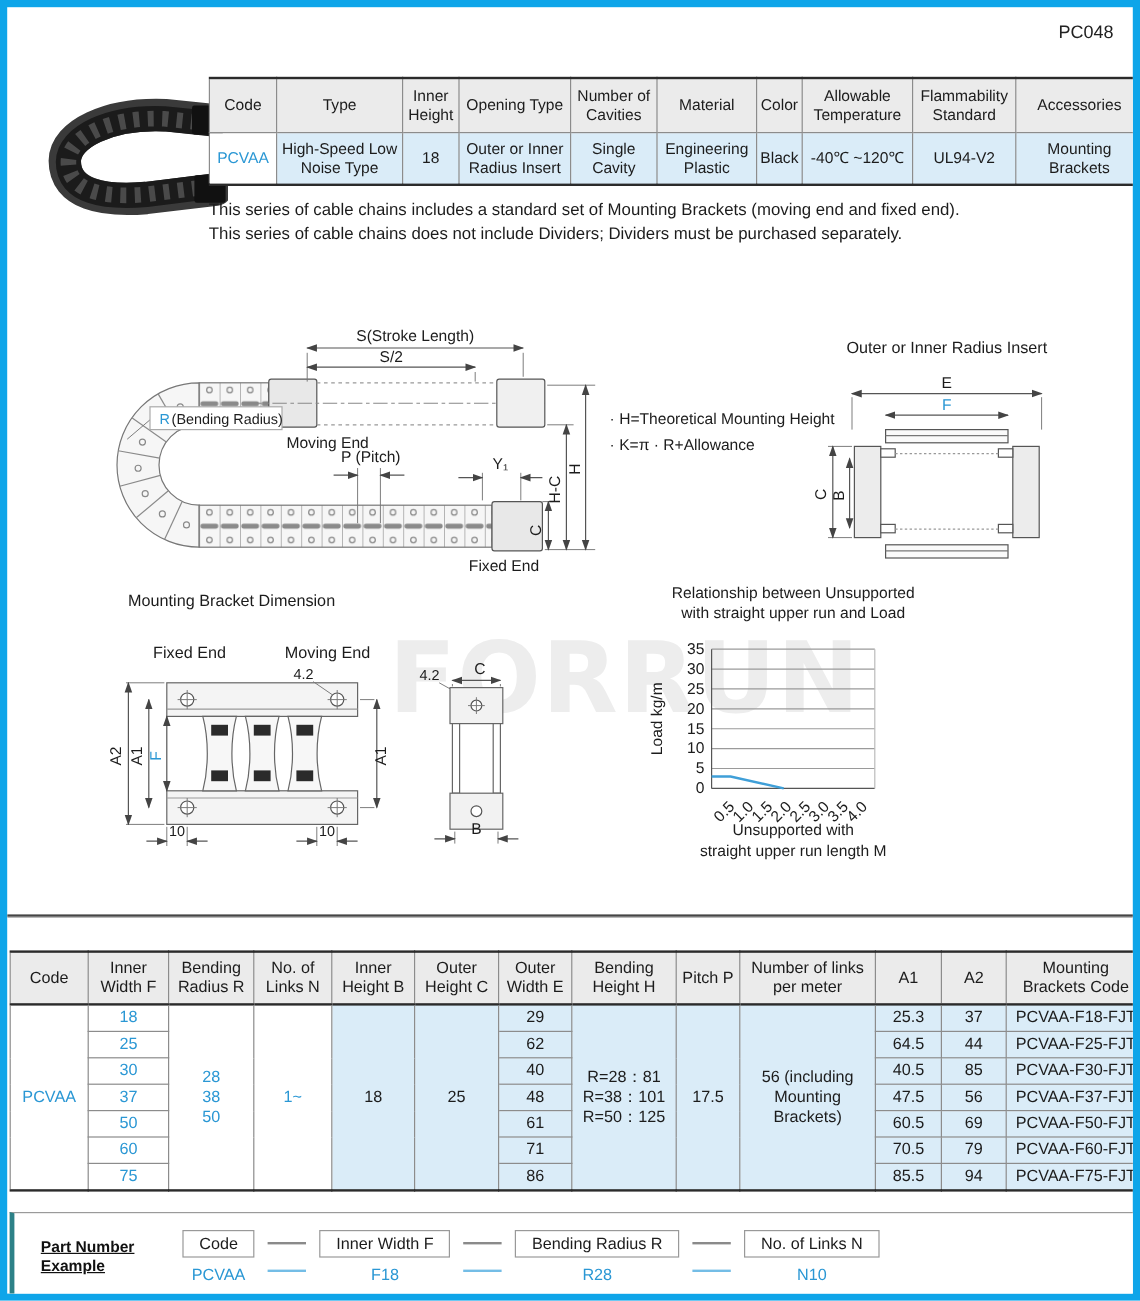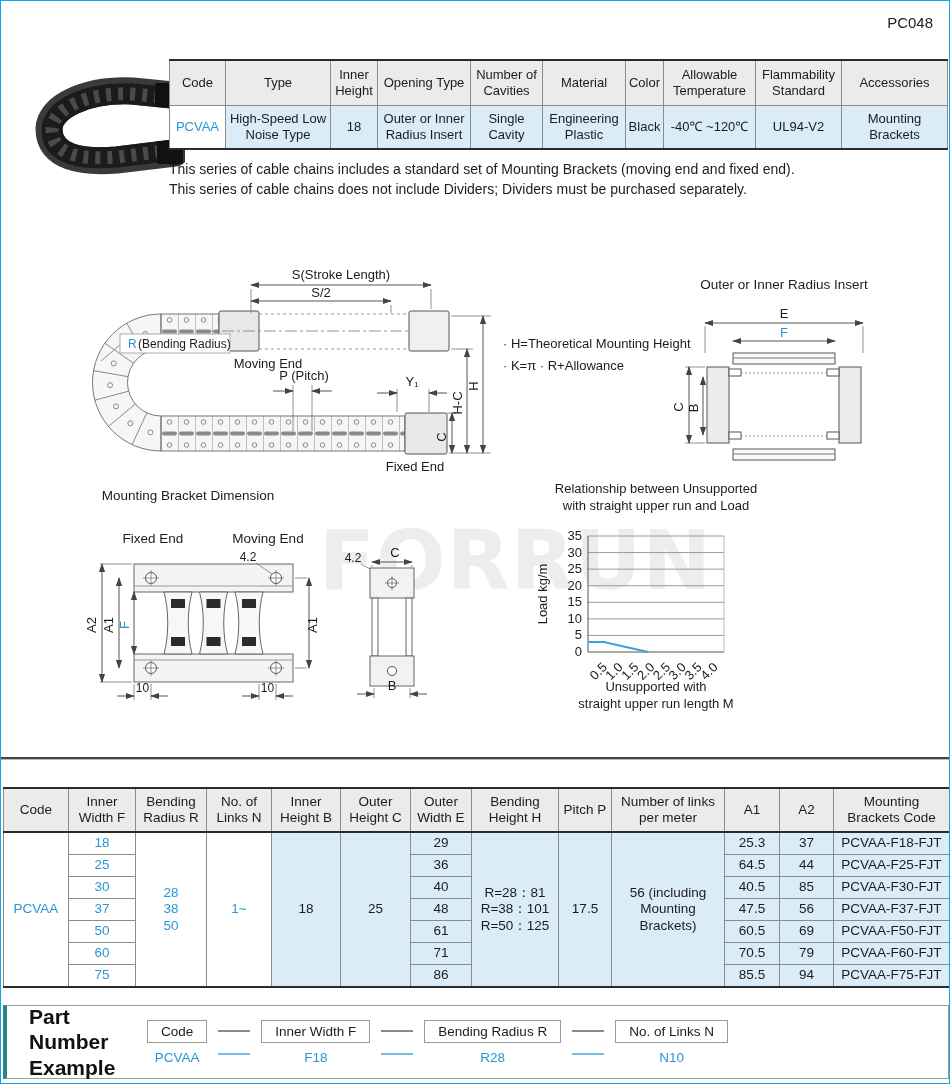--- a/index.html
+++ b/index.html
@@ -1,18 +1,18 @@
 <!DOCTYPE html>
 <html><head>
 <meta charset="utf-8">
 <style>
   html,body{margin:0;padding:0;background:#fff;}
   .page{
     position:relative;width:950px;height:1084px;background:#fff;
-    border:1px solid #0ea5e9;box-sizing:border-box;overflow:hidden;
+    border:6px solid #0ea5e9;box-sizing:border-box;overflow:hidden;
     font-family:"Liberation Sans",sans-serif;color:#1c1c1c;
   }
   
   .pc-code{position:absolute;top:13px;right:16px;font-size:15px;color:#222;}
   
   .photo{position:absolute;left:14px;top:72px;}
   
   .spec-table{position:absolute;left:168px;top:58px;width:778px;border-collapse:collapse;table-layout:fixed;
     border-top:2px solid #2b2b2b;border-bottom:2px solid #2b2b2b;}
   .spec-table th,.spec-table td{border:1px solid #8c8c8c;text-align:center;vertical-align:middle;
@@ -42,21 +42,21 @@
   .dim-table th,.dim-table td{border:1px solid #8c8c8c;text-align:center;vertical-align:middle;
     font-size:13.5px;line-height:1.2;font-weight:normal;padding:1px 2px;}
   .dim-table th{background:#ebebeb;height:40px;border-bottom:2px solid #2b2b2b;}
   .dim-table td{height:19px;background:#fff;}
   .dim-table td.bg-blue{background:#daecf8;}
   .dim-table td.c-blue{color:#2a97d4;}
   .dim-table td.pre{white-space:pre-line;}
   
   .pn-box{position:absolute;left:2px;top:1004px;width:946px;height:74px;border:1px solid #9a9a9a;
     border-left:4px solid #2d8187;box-sizing:border-box;display:flex;align-items:center;background:#fff;}
-  .pn-title{width:118px;margin-left:22px;font-size:21px;font-weight:bold;line-height:1.2;color:#111;}
+  .pn-title{width:118px;margin-left:22px;font-size:13px;font-weight:bold;line-height:1.2;color:#111;text-decoration:underline;}
   .pn-flow{display:flex;align-items:center;}
   .pn-item{display:flex;flex-direction:column;align-items:center;}
   .pn-label{border:1px solid #999;background:#fff;font-size:13.5px;padding:3px 13px;white-space:nowrap;}
   .pn-value{margin-top:7px;font-size:13.5px;color:#2a97d4;}
   .pn-sep{display:flex;flex-direction:column;align-items:center;margin:0 11px;}
   .pn-dash{width:32px;border-top:2px solid #8a8a8a;}
   .pn-dash.blue{border-top-color:#74bde6;margin-top:21px;}
 </style>
 </head>
 <body>
@@ -426,21 +426,21 @@
 R=38：101
 R=50：125</td>
           <td class="bg-blue" rowspan="7">17.5</td>
           <td class="bg-blue" rowspan="7">56 (including Mounting Brackets)</td>
           <td class="bg-blue">25.3</td>
           <td class="bg-blue">37</td>
           <td class="bg-blue">PCVAA-F18-FJT</td>
         </tr>
         <tr>
           <td class="c-blue">25</td>
-          <td class="bg-blue">36</td>
+          <td class="bg-blue">62</td>
           <td class="bg-blue">64.5</td>
           <td class="bg-blue">44</td>
           <td class="bg-blue">PCVAA-F25-FJT</td>
         </tr>
         <tr>
           <td class="c-blue">30</td>
           <td class="bg-blue">40</td>
           <td class="bg-blue">40.5</td>
           <td class="bg-blue">85</td>
           <td class="bg-blue">PCVAA-F30-FJT</td>

